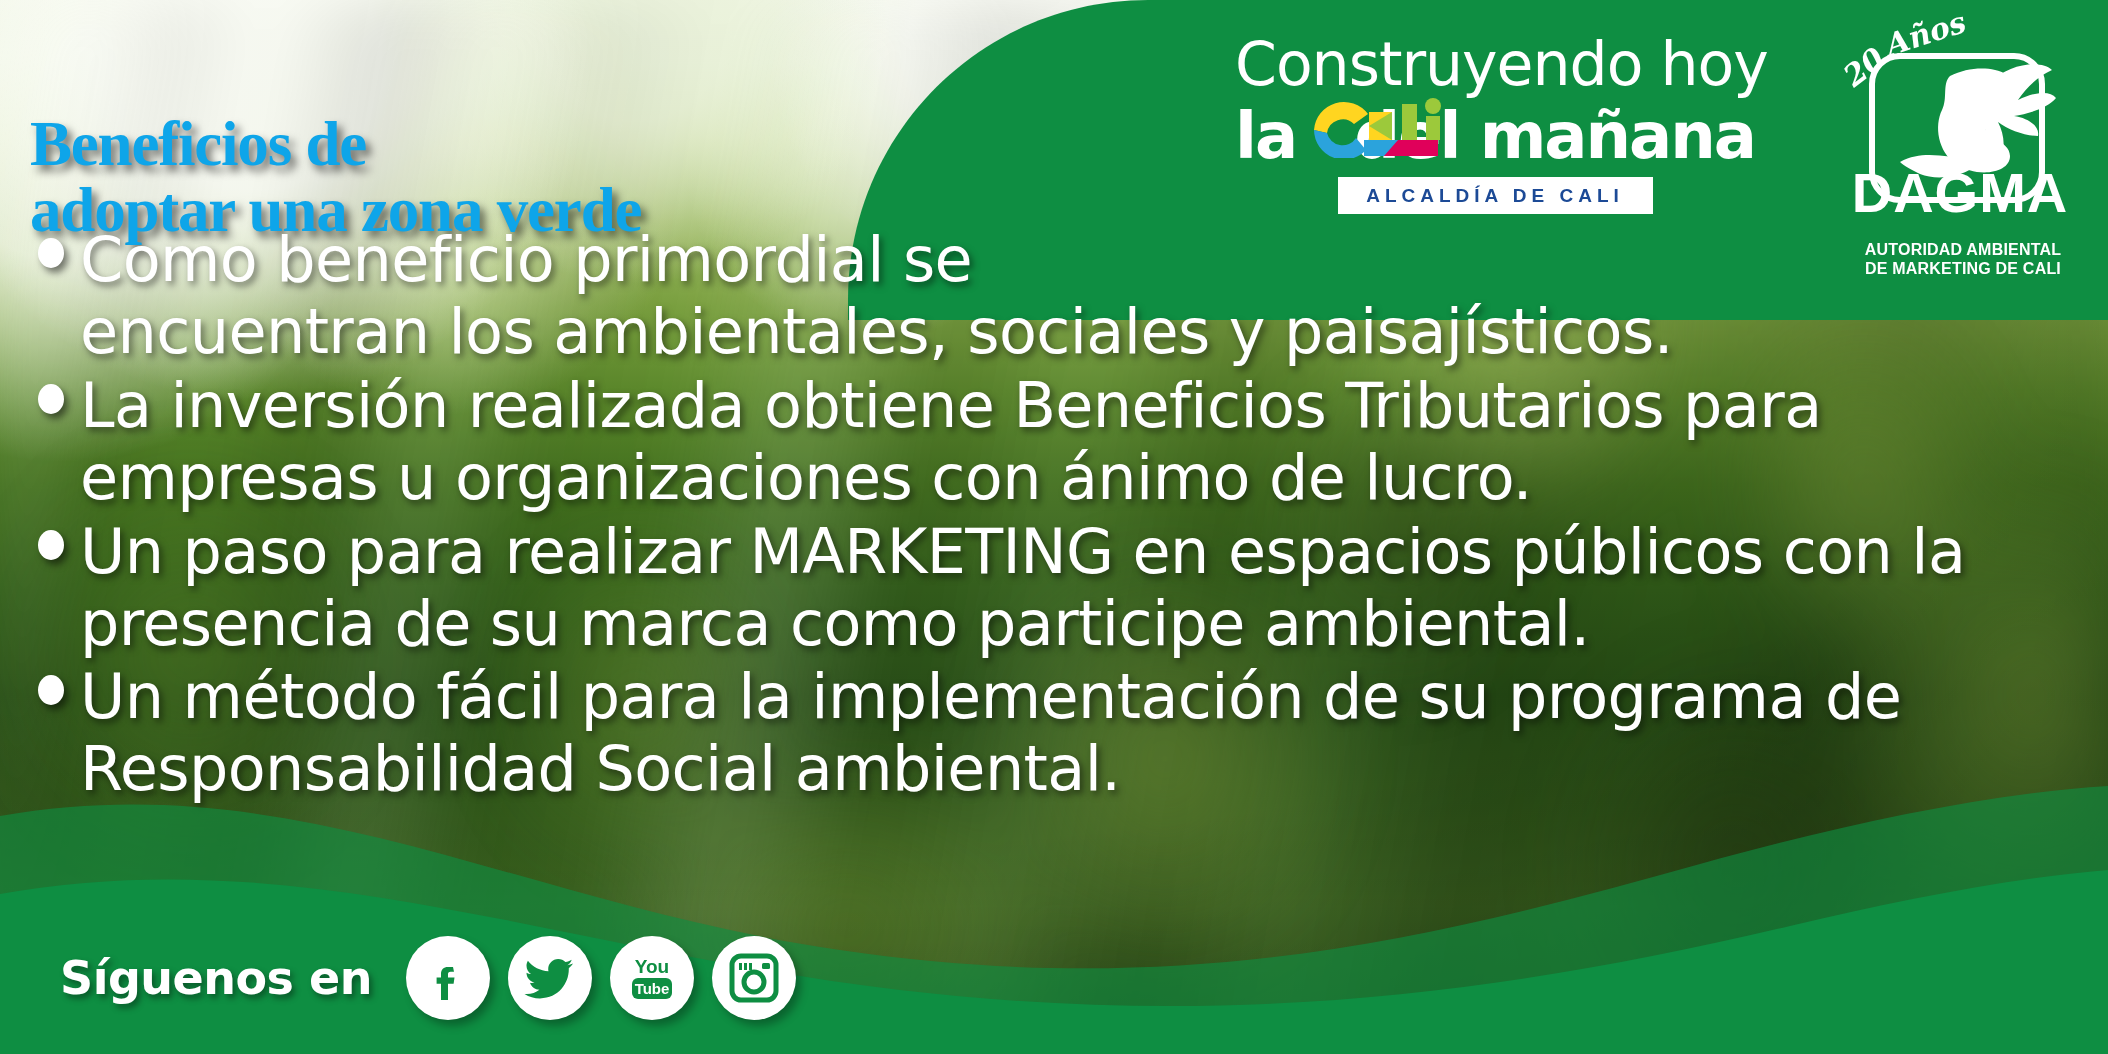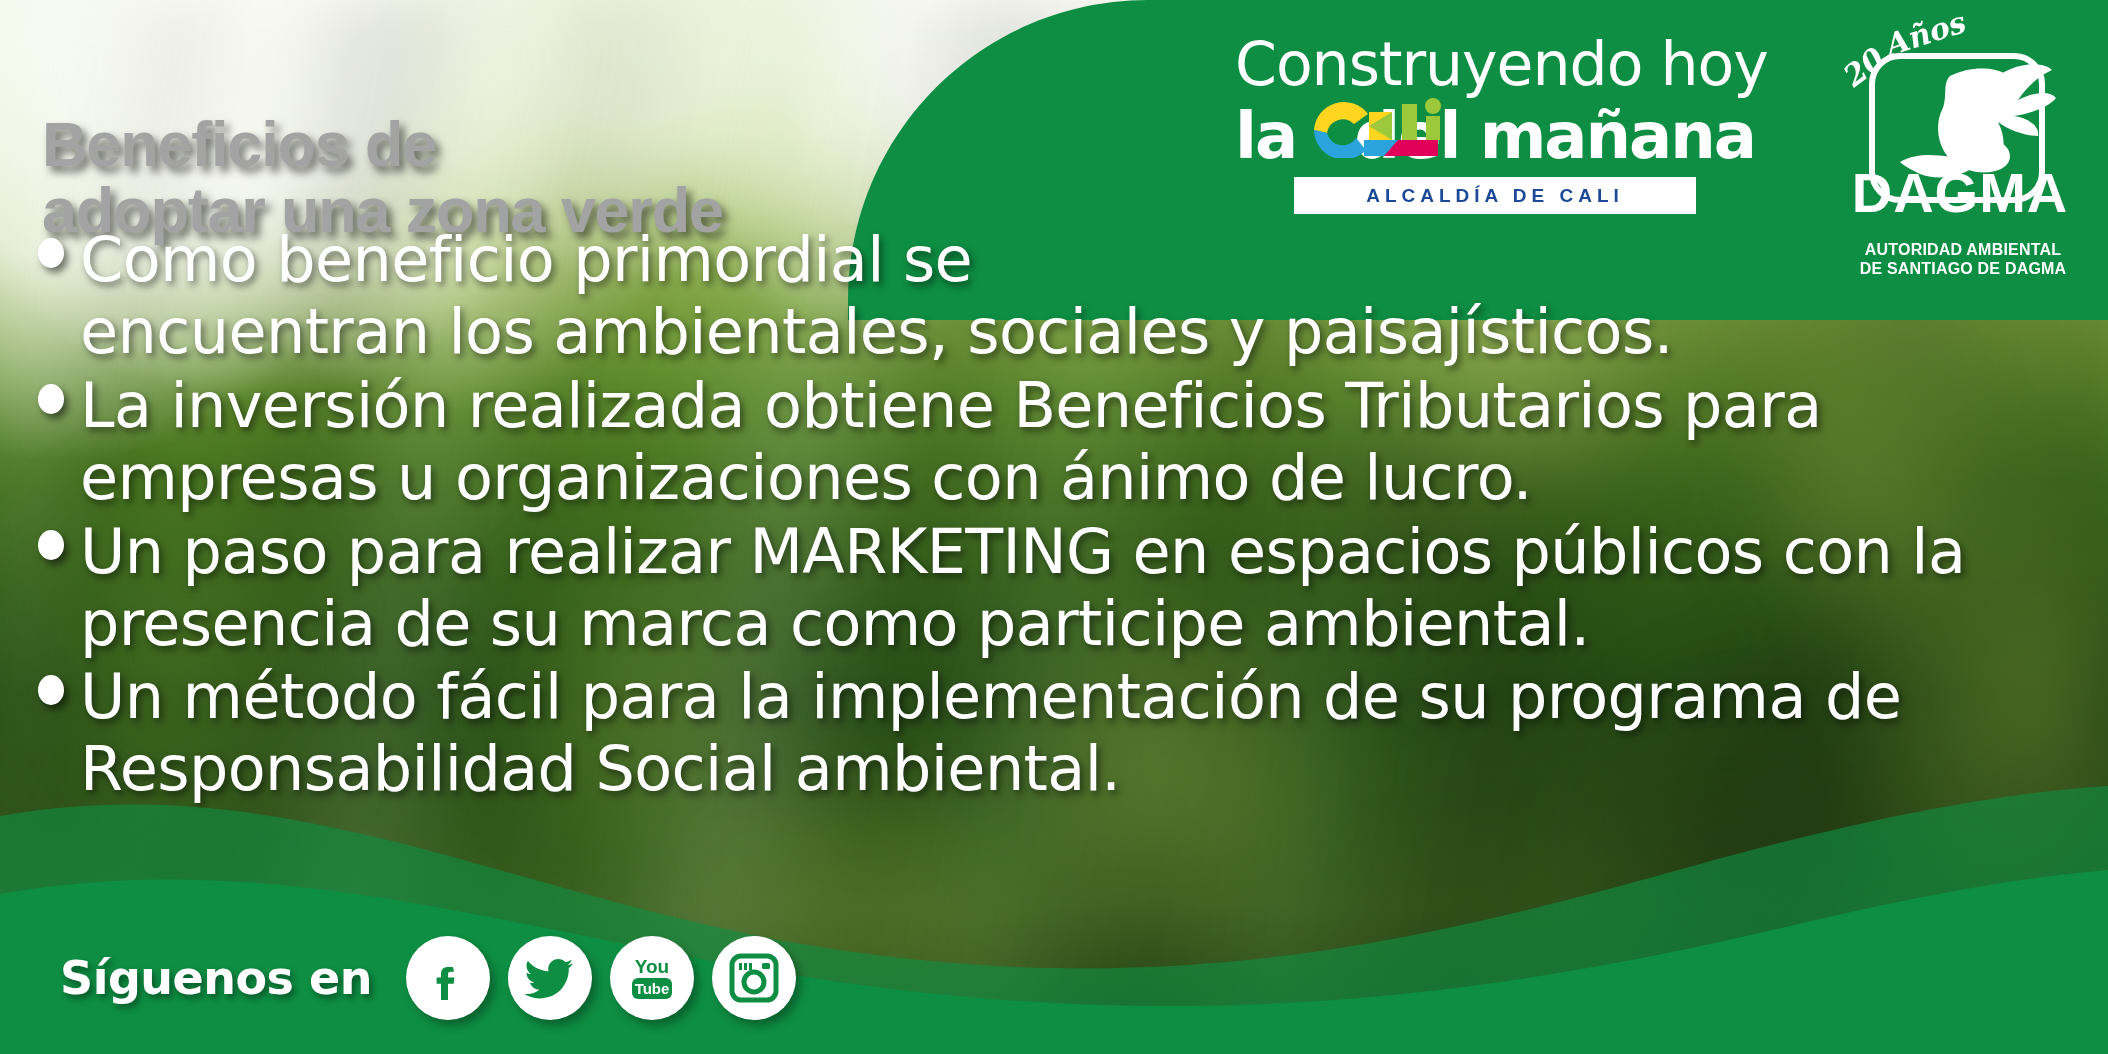--- a/index.html
+++ b/index.html
@@ -124,21 +124,21 @@
     position: relative;
     display: inline-block;
     width: 150px;
     height: 62px;
     margin: 0 6px 0 10px;
     vertical-align: baseline;
   }
   .cali-logo svg { position: absolute; left:0; top:0; width: 150px; height: 62px; }
   .alcaldia-bar {
     margin: 9px auto 0;
-    width: 402px;
+    width: 315px;
     height: 37px;
     background: #ffffff;
     display: flex;
     align-items: center;
     justify-content: center;
   }
   .alcaldia-bar span {
     font-family: "Liberation Sans", sans-serif;
     font-size: 19px;
     font-weight: bold;
@@ -163,27 +163,27 @@
     font-weight: bold;
     font-size: 16px;
     line-height: 1.18;
     color: #ffffff;
     letter-spacing: 0.2px;
   }
 
   
   .title {
     position: absolute;
-    left: 42px;
+    left: 30px;
     top: 70px;
-    font-family: Liberation Sans, sans-serif;
+    font-family: Liberation Serif, serif;
     font-weight: bold;
     font-size: 63px;
     line-height: 1.04;
-    color: #a3a3a3;
+    color: #0ea5e9;
     letter-spacing: -1.2px;
     text-shadow: 5px 6px 9px rgba(0,0,0,0.55);
     white-space: pre-line;
   }
 
   
   .bullets {
     position: absolute;
     left: 38px;
     top: 224px;
@@ -315,21 +315,21 @@
         <path d="M150,70 C172,48 204,46 214,56 C200,62 188,74 180,86 C196,78 212,76 218,84
                  C210,94 190,100 176,102 C190,104 202,112 200,122 C188,122 170,116 160,108
                  C166,120 168,134 162,142 C150,132 144,112 146,96 Z"></path>
         <path d="M62,148 C92,132 120,150 148,142 C134,162 102,168 82,160 C74,156 66,152 62,148 Z"></path>
       </g>
 
       <text x="122" y="198" text-anchor="middle" fill="#ffffff" font-family="Liberation Sans, sans-serif" font-size="56" font-weight="bold" letter-spacing="1">DAGMA</text>
     </svg>
     <div class="dagma-sub">
       <div>AUTORIDAD AMBIENTAL</div>
-      <div>DE SANTIAGO DE DAGMA</div>
+      <div>DE MARKETING DE CALI</div>
     </div>
   </div>
 
   <h1 class="title">Beneficios de
 adoptar una zona verde</h1>
 
   <div class="bullets">
     <div class="bullet-row">
       <span class="bullet-dot"></span>
       <span class="bullet-text">Como beneficio primordial se

